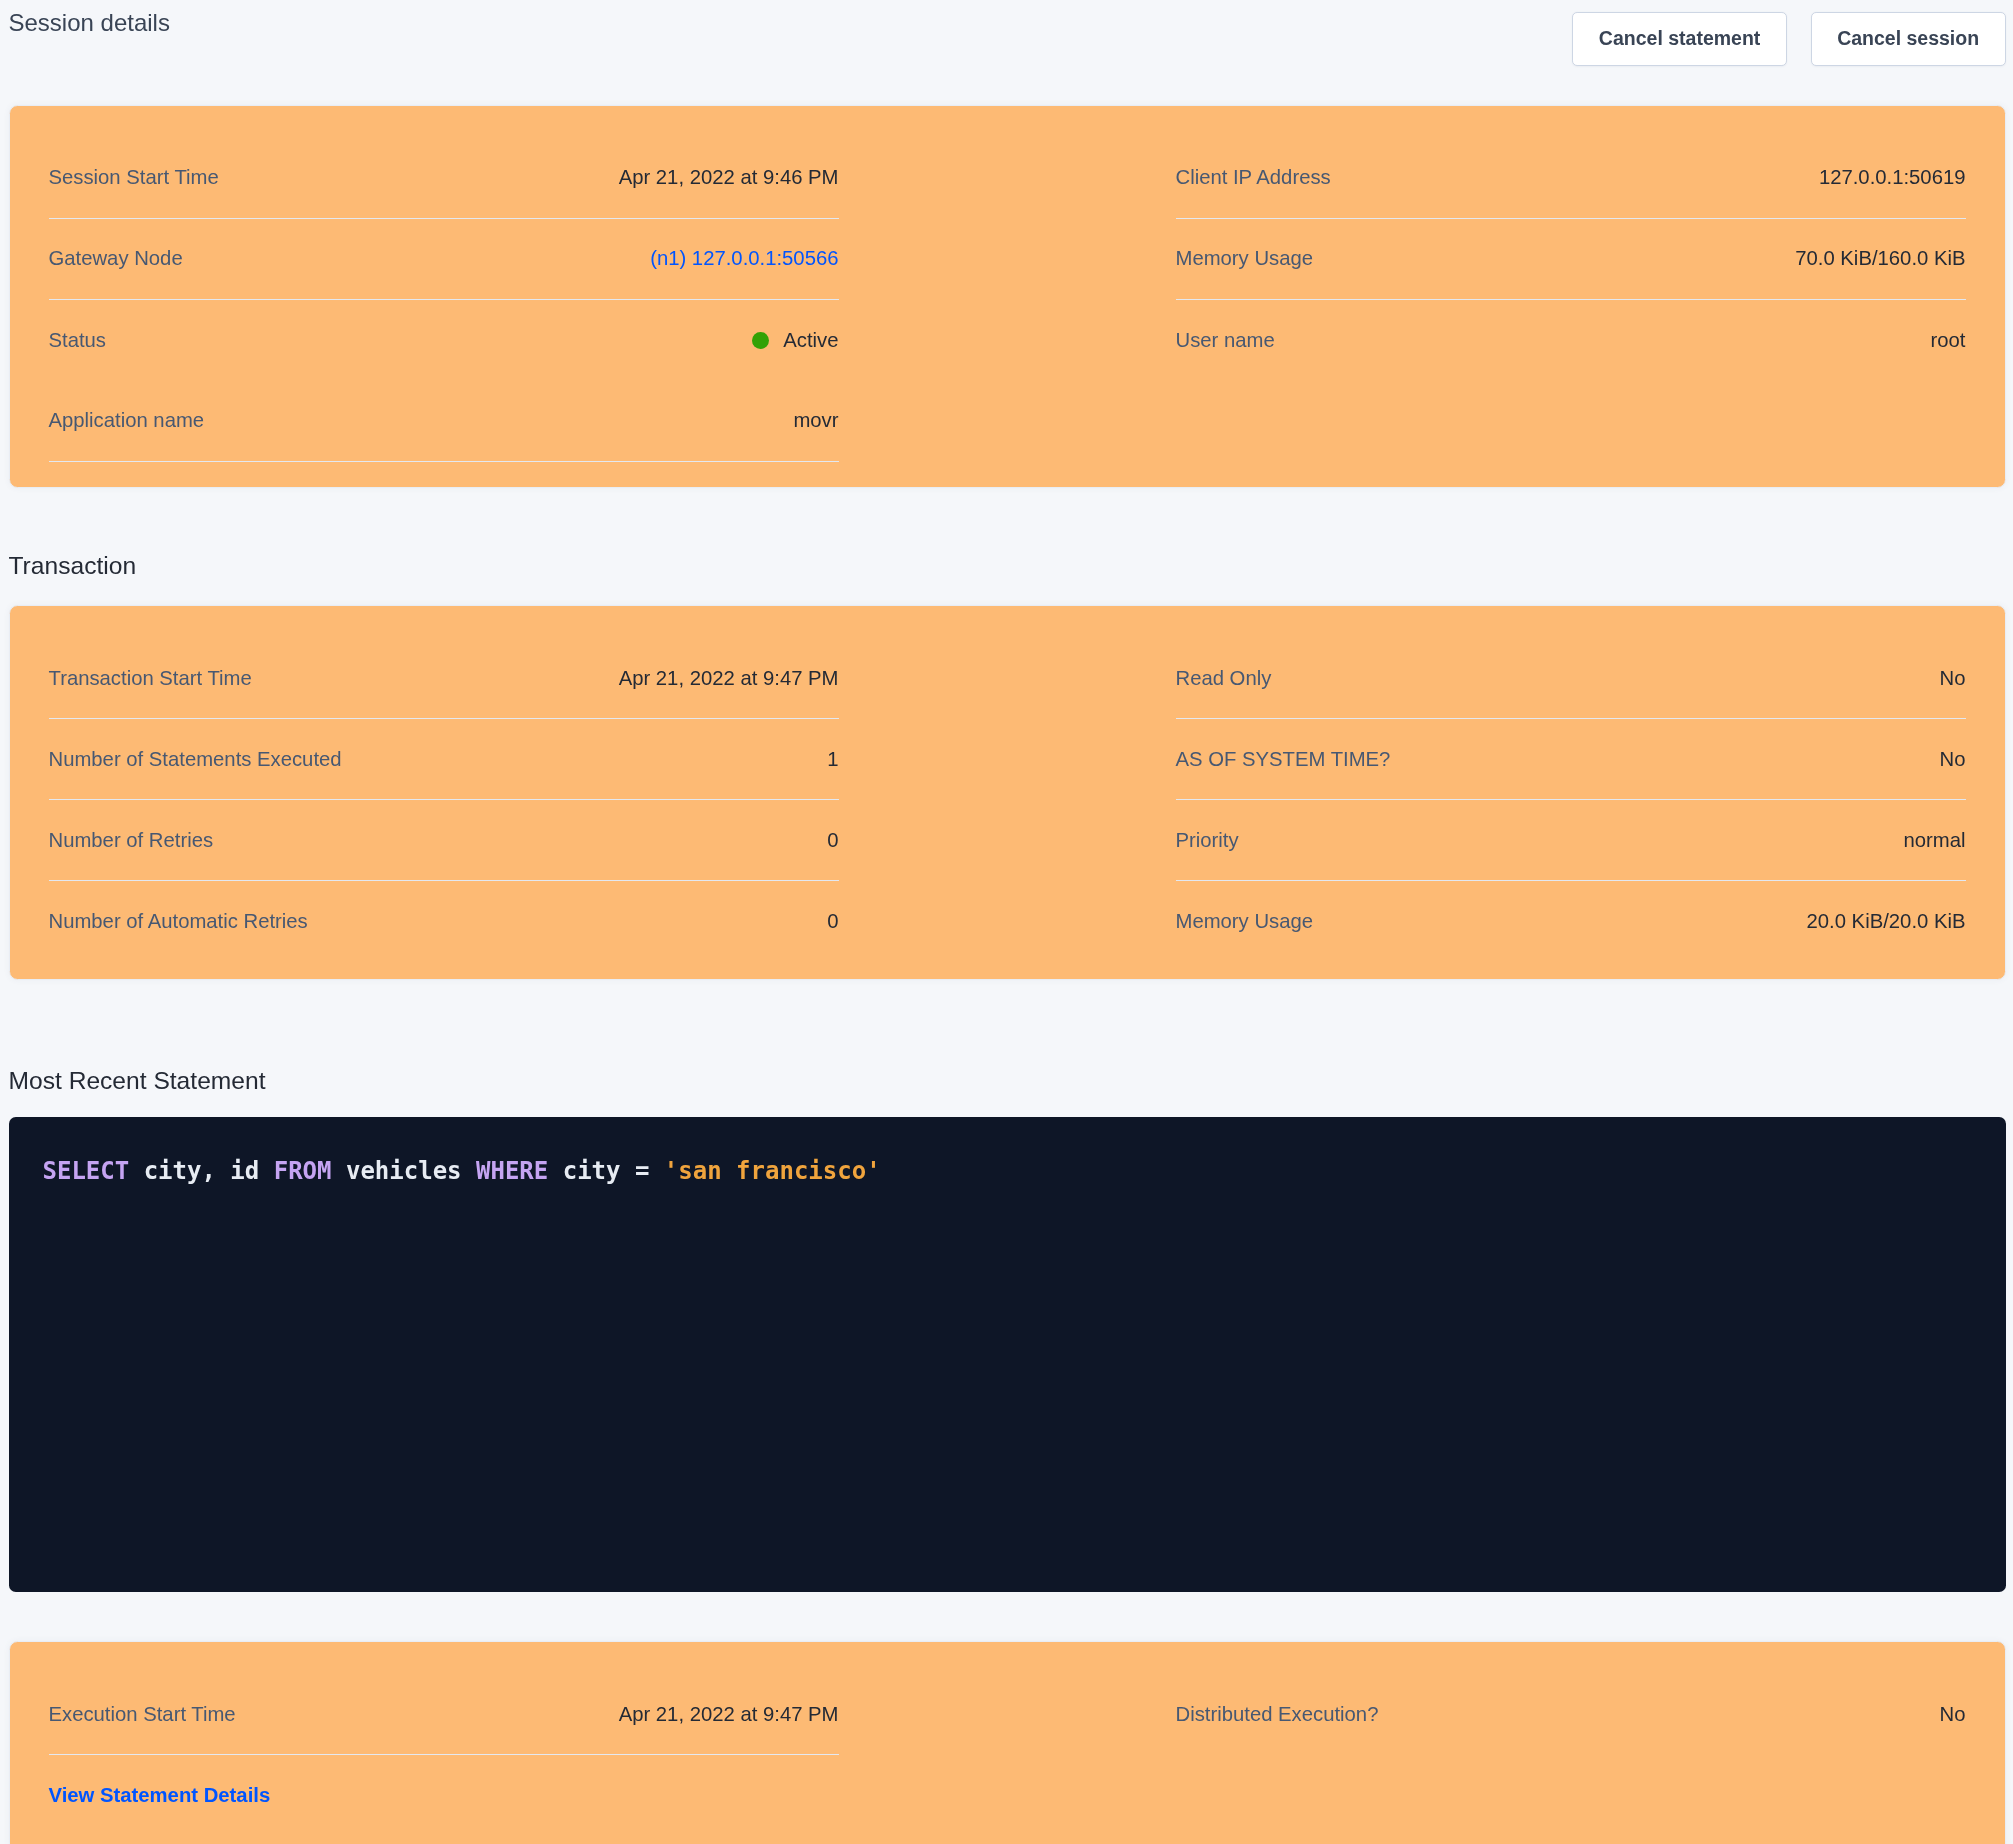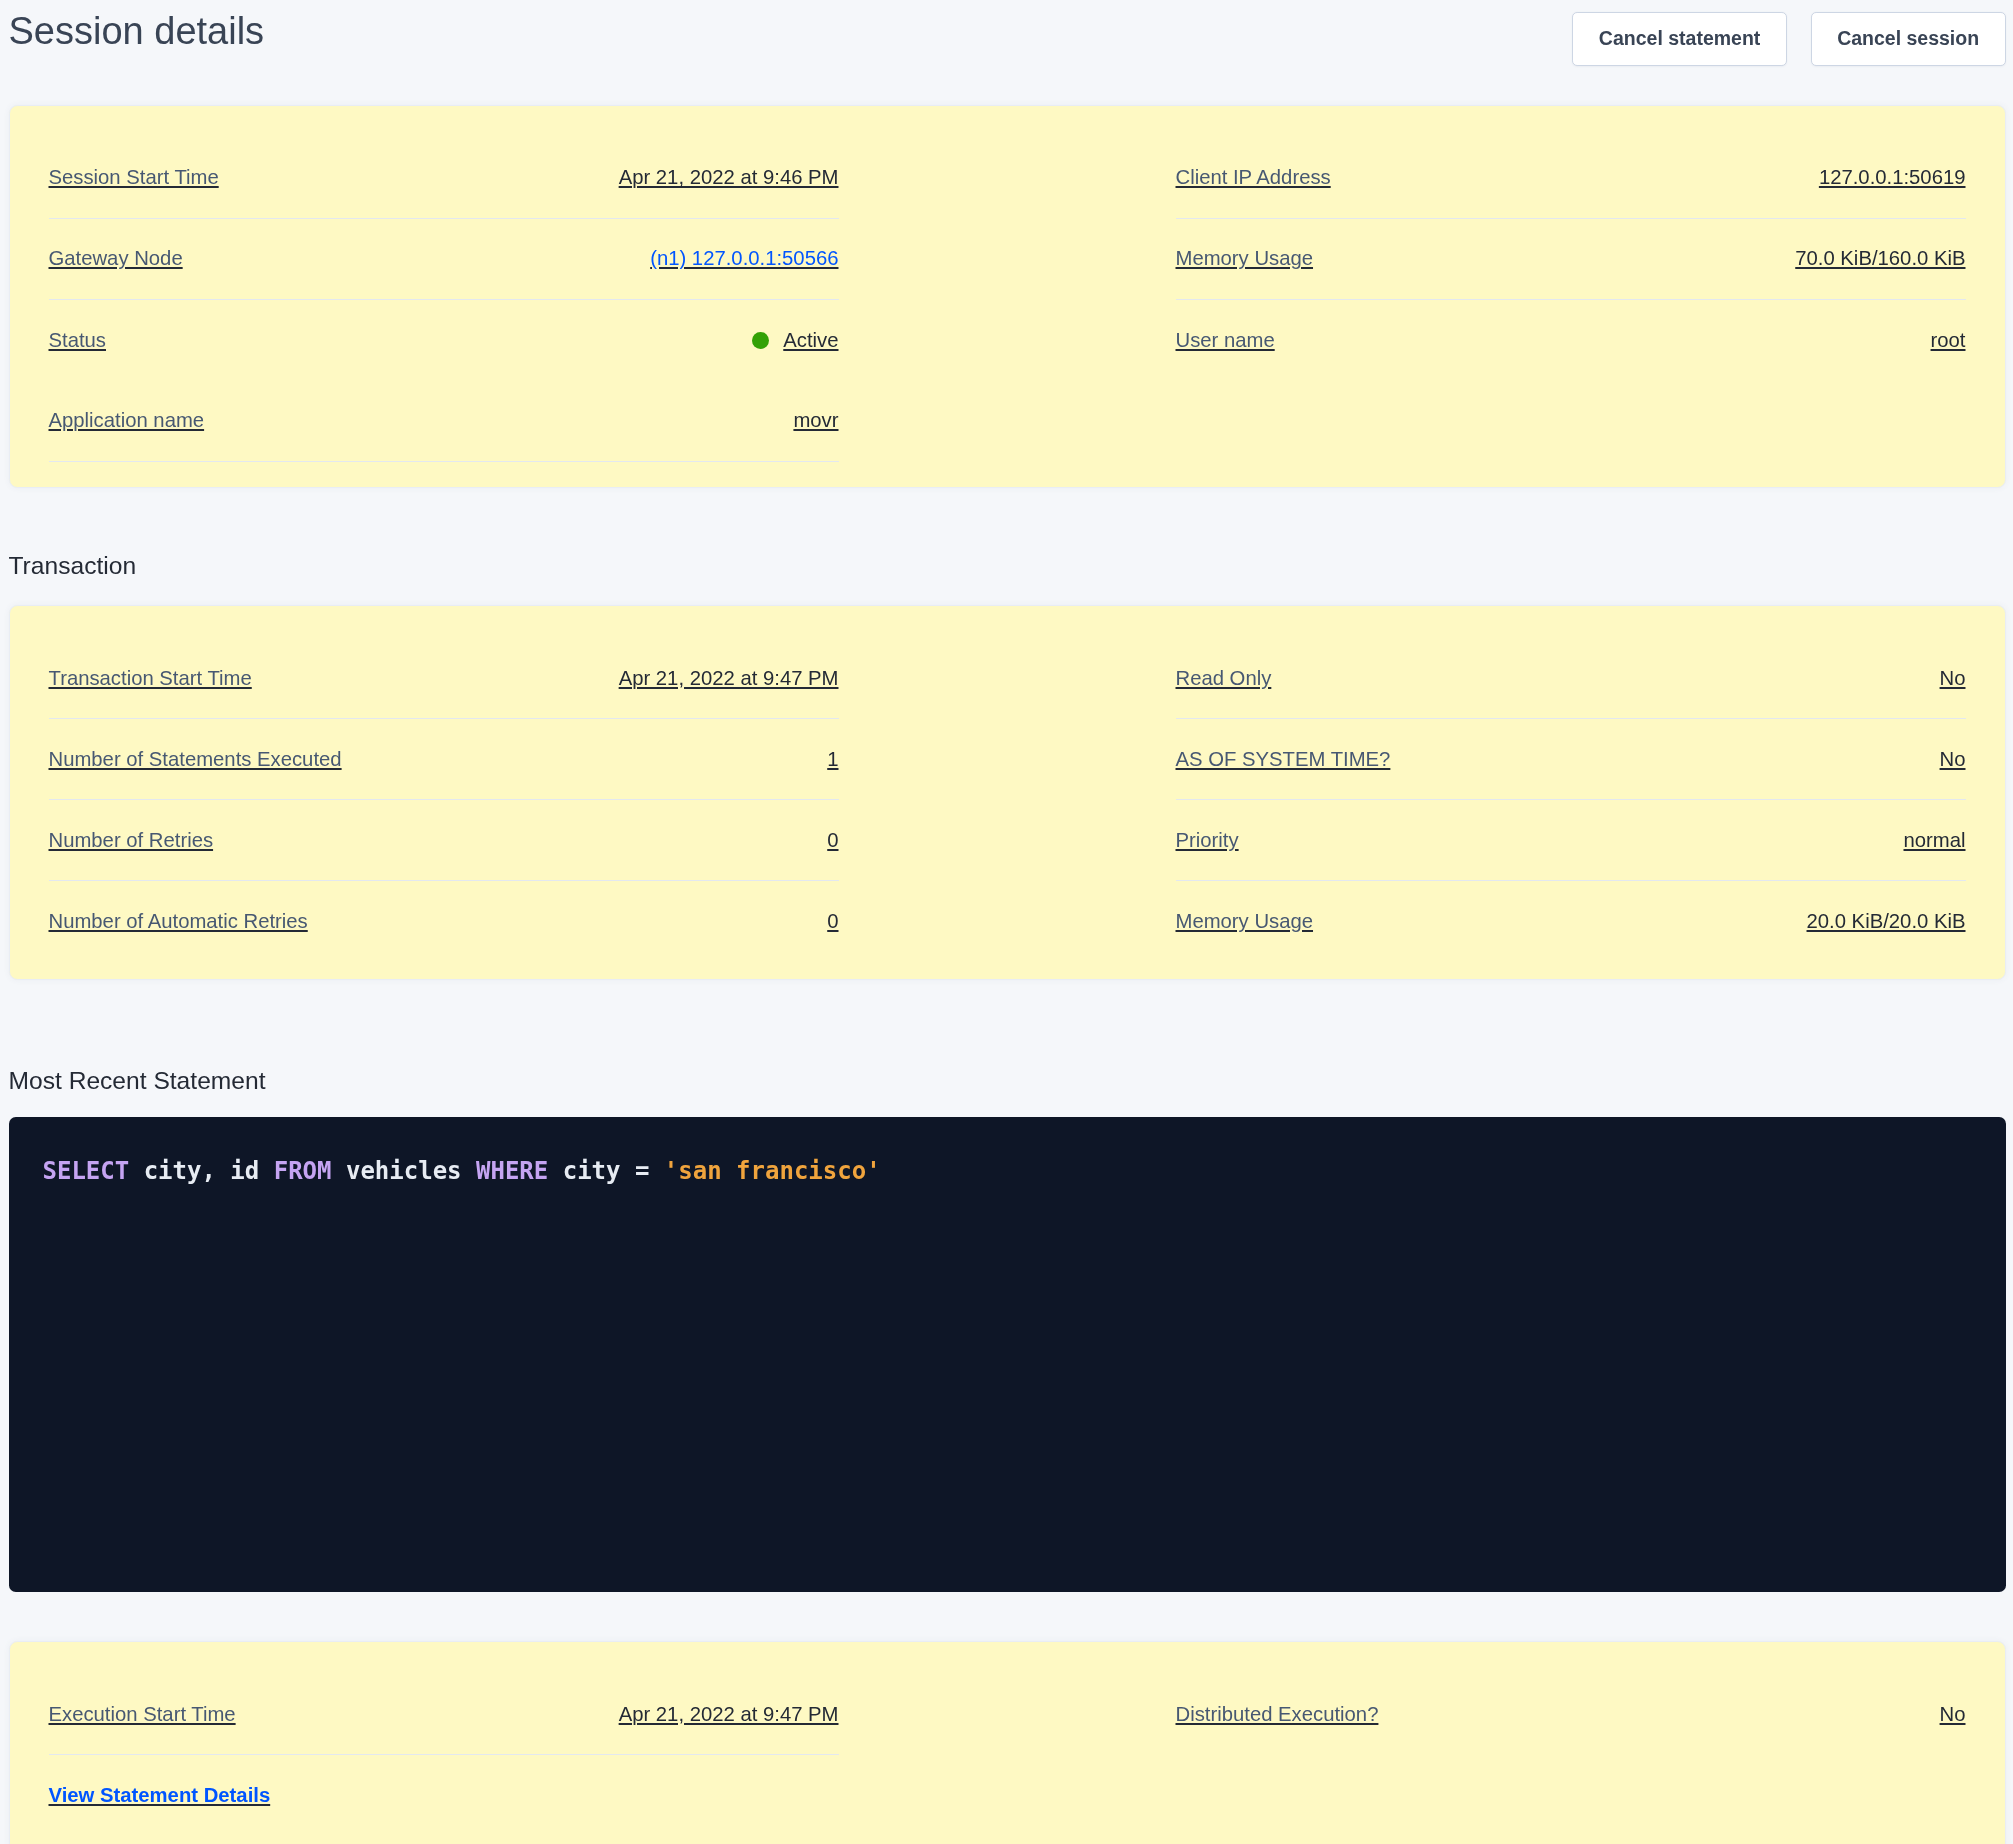--- a/index.html
+++ b/index.html
@@ -8,40 +8,40 @@
     min-height: 1844px;
     background: var(--page-bg, #f5f7fa);
     font-family: "Liberation Sans", sans-serif;
     color: #242a35;
   }
   .page { padding: 6.8px 8.5px 17px 8.5px; }
 
   
   .header { display: flex; justify-content: space-between; align-items: flex-start; }
   .page-title {
-    font-size: 38px; font-weight: 400; color: #394455;
+    font-size: 24px; font-weight: 400; color: #394455;
     line-height: 1.25; padding-top: 1.7px;
   }
   .header-actions { display: flex; gap: 24px; padding-top: 5.1px; }
   .btn {
     height: 54px; padding: 0 25.4px;
     background: #ffffff;
     border: 0.8px solid #cdd6e4; border-radius: 5.1px;
     font-family: "Liberation Sans", sans-serif;
     font-size: 19.5px; font-weight: 700; color: #394455;
     cursor: pointer; box-shadow: 0 0.8px 1.7px rgba(60,80,120,0.06);
   }
 
   
   .card {
-    background: #fef9c3;
+    background: #fdba74;
     border: 0.8px solid #e9edf4; border-radius: 8.5px;
     box-shadow: 0 0 6.8px rgba(60,80,120,0.06);
     padding: 32px 39px 0 39px;
-    display: flex; justify-content: space-between; text-decoration: underline;
+    display: flex; justify-content: space-between;
   }
   .card-col { width: 790px; }
   .card-session { margin-top: 39px; height: 383px; }
   .card-transaction { margin-top: 25.4px; height: 375px; }
   .card-execution { margin-top: 49px; height: 214px; }
 
   .row {
     height: 81px;
     display: flex; align-items: center; justify-content: space-between;
     border-bottom: 0.8px solid #e3e8f0;

